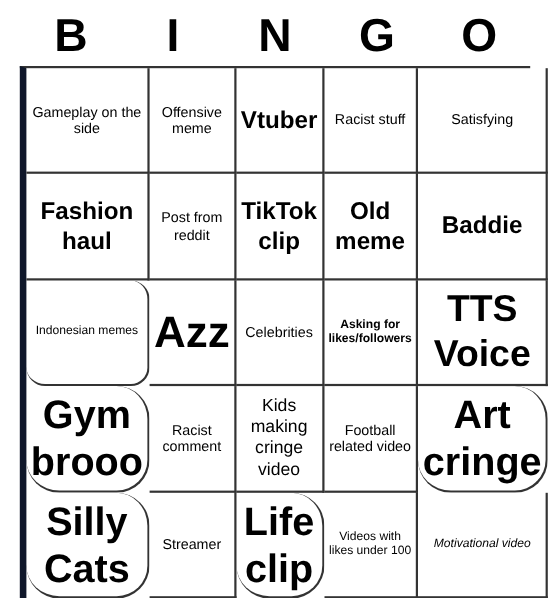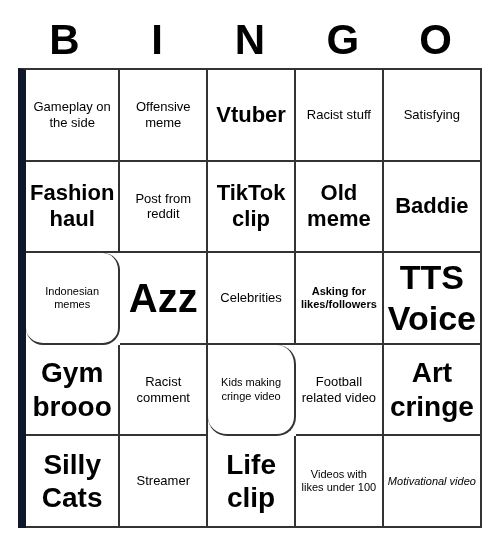--- a/index.html
+++ b/index.html
@@ -25,43 +25,44 @@
     .bingo-title span {
       font-size: 42px;
       font-weight: bold;
       width: 88px;
       text-align: center;
     }
     .bingo-grid {
       display: grid;
       grid-template-columns: repeat(5, 1fr);
       grid-template-rows: repeat(5, 1fr);
-      border-left: 8px solid #0f172a;
+      border-left: 6px solid #0f172a;
       border-top: 2px solid #333;
       width: 100%;
     }
     .bingo-cell {
       border-right: 2px solid #333;
       border-bottom: 2px solid #333;
       display: flex;
       align-items: center;
       justify-content: center;
       text-align: center;
       padding: 4px;
       min-height: 88px;
       font-size: 13px;
       line-height: 1.2;
     }
     .bingo-cell.large-text {
       font-size: 22px;
       font-weight: bold;
     }
     .bingo-cell.xl-text {
-      font-size: 28px;
+      font-size: 36px;
       font-weight: bold;
+      border-radius: 30px;
     }
     .bingo-cell.xxl-text {
       font-size: 34px;
       font-weight: bold;
     }
     .bingo-cell.xxxl-text {
       font-size: 40px;
       font-weight: bold;
       text-align: center;
     }
@@ -88,21 +89,21 @@
       <div class="bingo-cell large-text">TikTok clip</div>
       <div class="bingo-cell large-text">Old meme</div>
       <div class="bingo-cell large-text">Baddie</div>
       <div class="bingo-cell" style="font-size: 11px; border-radius: 17px;">Indonesian memes</div>
       <div class="bingo-cell xxxl-text">Azz</div>
       <div class="bingo-cell">Celebrities</div>
       <div class="bingo-cell" style="font-size: 11px; font-weight: bold;">Asking for likes/followers</div>
       <div class="bingo-cell xxl-text">TTS Voice</div>
       <div class="bingo-cell xl-text">Gym brooo</div>
       <div class="bingo-cell">Racist comment</div>
-      <div class="bingo-cell" style="font-size: 11px; border-radius: 19px;">Kids making cringe video</div>
+      <div class="bingo-cell" style="font-size: 16px;">Kids making cringe video</div>
       <div class="bingo-cell">Football related video</div>
       <div class="bingo-cell xl-text">Art cringe</div>
       <div class="bingo-cell xl-text">Silly Cats</div>
       <div class="bingo-cell">Streamer</div>
       <div class="bingo-cell xl-text">Life clip</div>
       <div class="bingo-cell" style="font-size: 11px;">Videos with likes under 100</div>
       <div class="bingo-cell" style="font-size: 11px; font-style: italic;">Motivational video</div>
     </div>
 </div>
 

